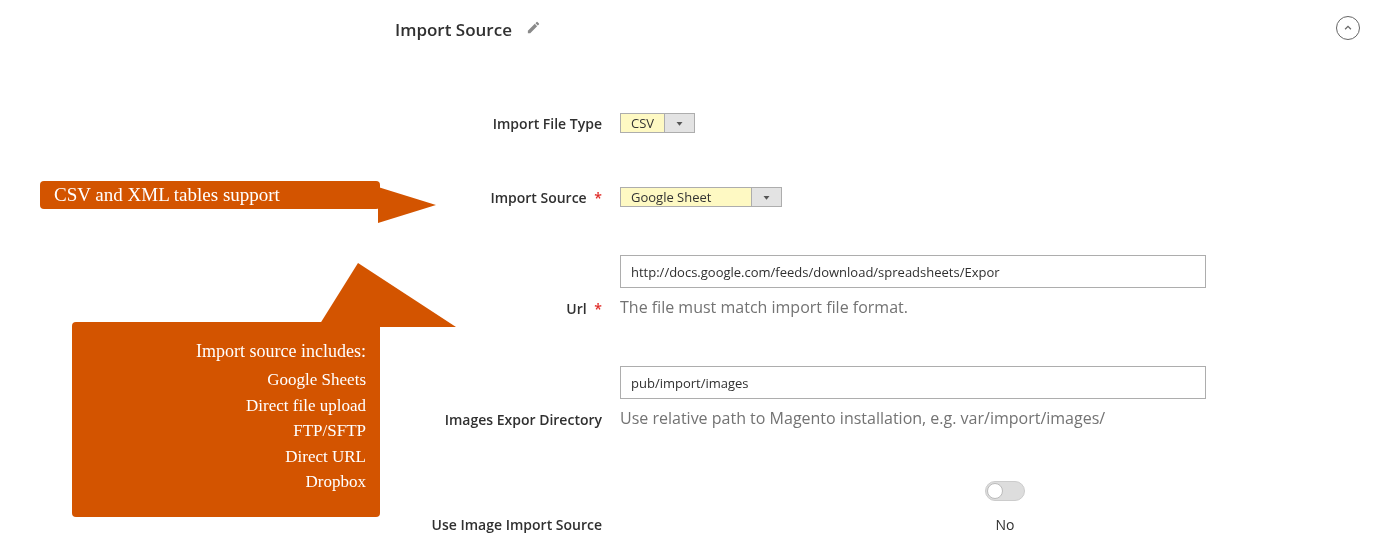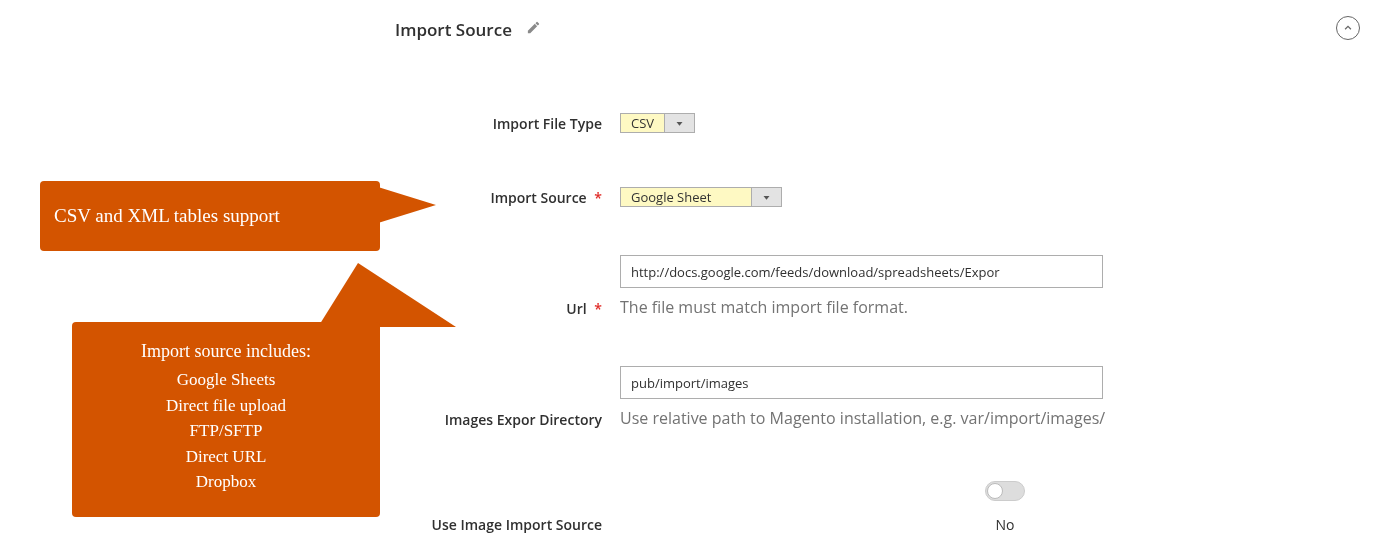--- a/index.html
+++ b/index.html
@@ -90,21 +90,21 @@
     .select-caret {
       width: 30px;
       background: #e3e3e3;
       border-left: 1px solid #adadad;
       display: flex;
       align-items: center;
       justify-content: center;
       color: #555;
     }
     .text-input {
-      width: 483px;
+      width: 586px;
       height: 33px;
       border: 1px solid #adadad;
       padding: 6px 10px;
       font-size: 13px;
       color: #303030;
       font-family: inherit;
     }
     .help-text {
       font-size: 16px;
       color: #737373;
@@ -155,30 +155,30 @@
       position: absolute;
       background: #d35400;
       color: #fff;
       border-radius: 4px;
       font-family: Georgia, 'Times New Roman', serif;
     }
     .callout-1 {
       top: 74px;
       left: 40px;
       width: 340px;
-      padding: 24px 14px;
+      padding: 3px 14px;
       font-size: 19px;
     }
     .callout-2 {
       top: 215px;
       left: 72px;
       width: 308px;
       padding: 16px 14px 22px;
       font-size: 17px;
-      text-align: center;
+      text-align: right;
       line-height: 1.5;
     }
     .callout-2-title {
       font-size: 18px;
       margin-bottom: 2px;
     }
     .callout-arrow-1 {
       position: absolute;
       left: 378px;
       top: 80px;

